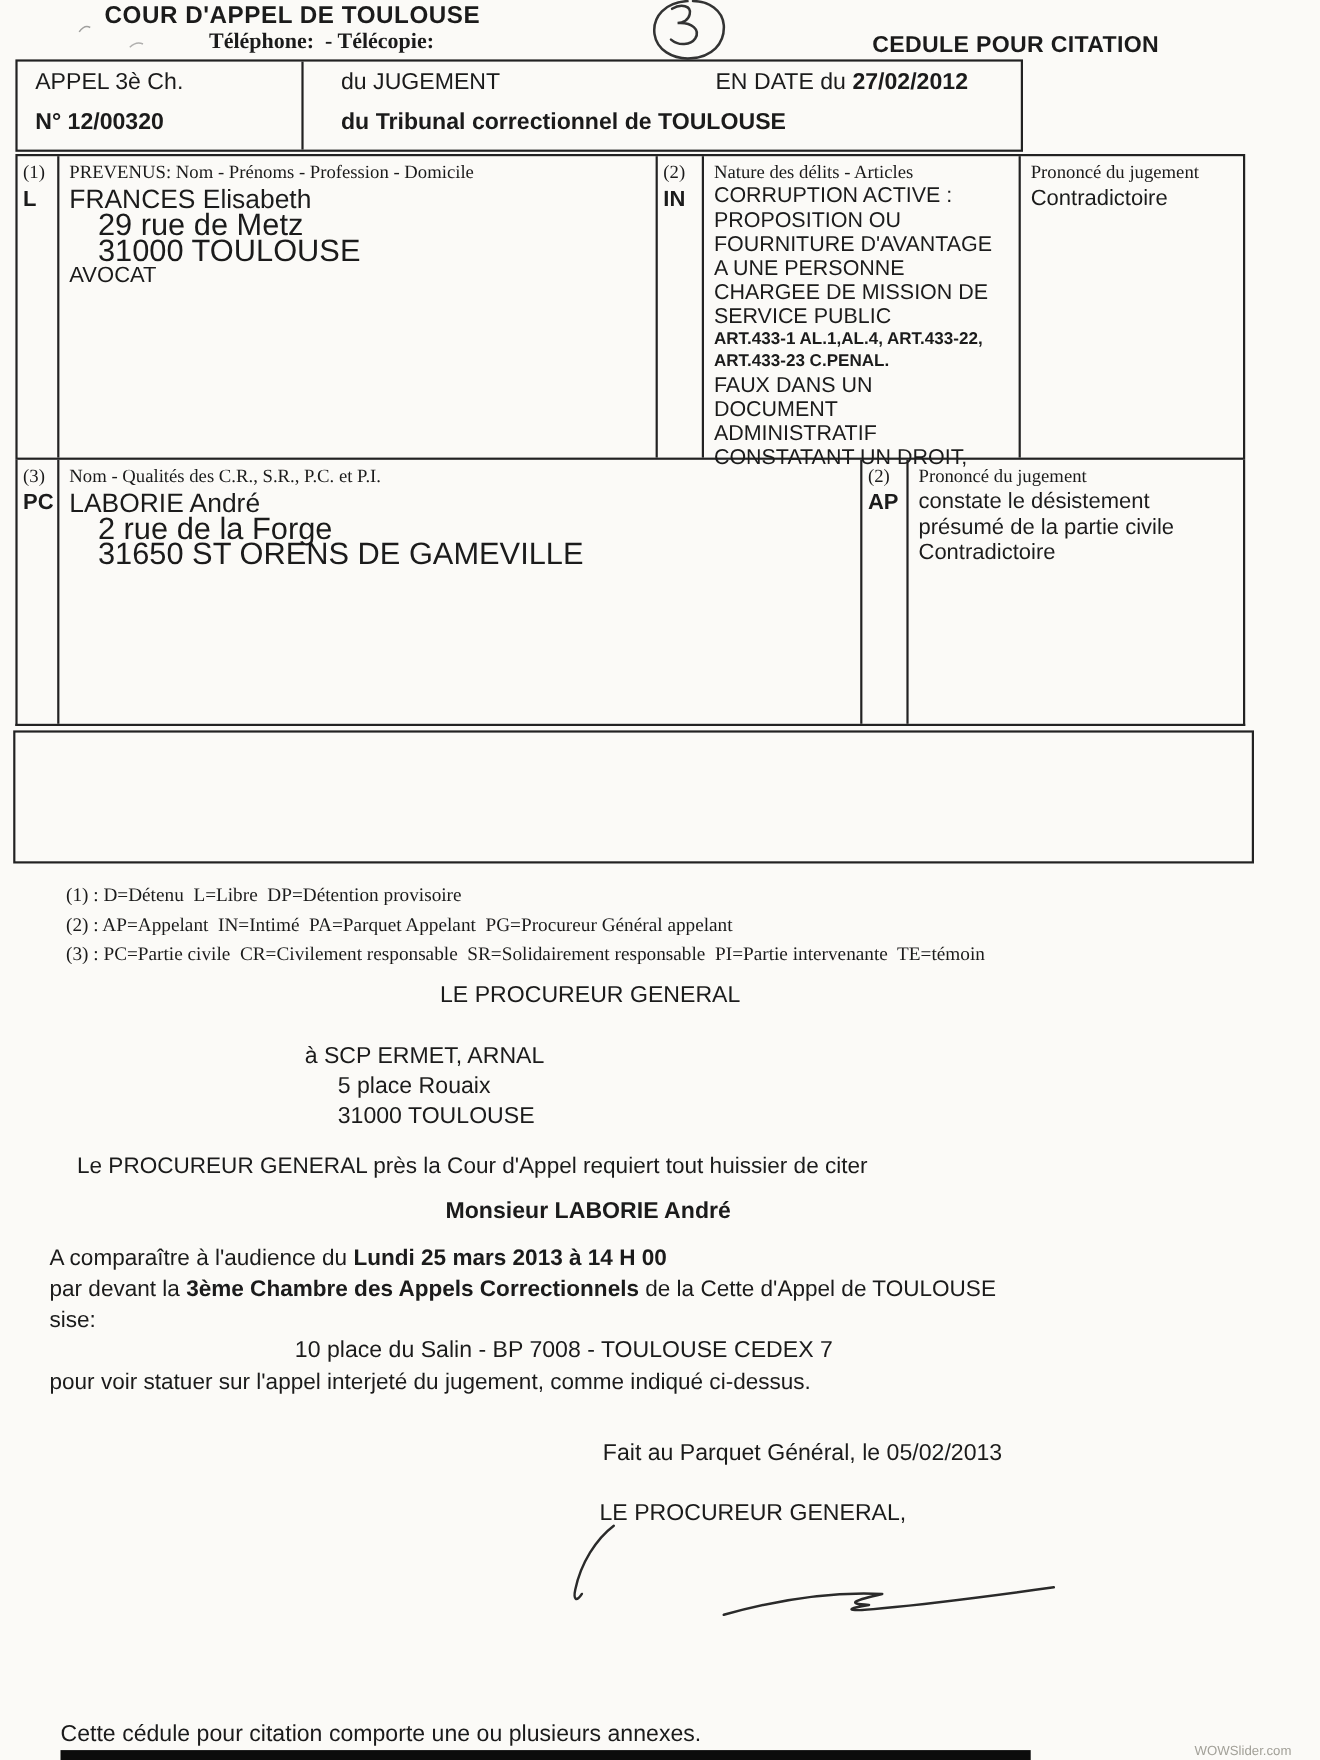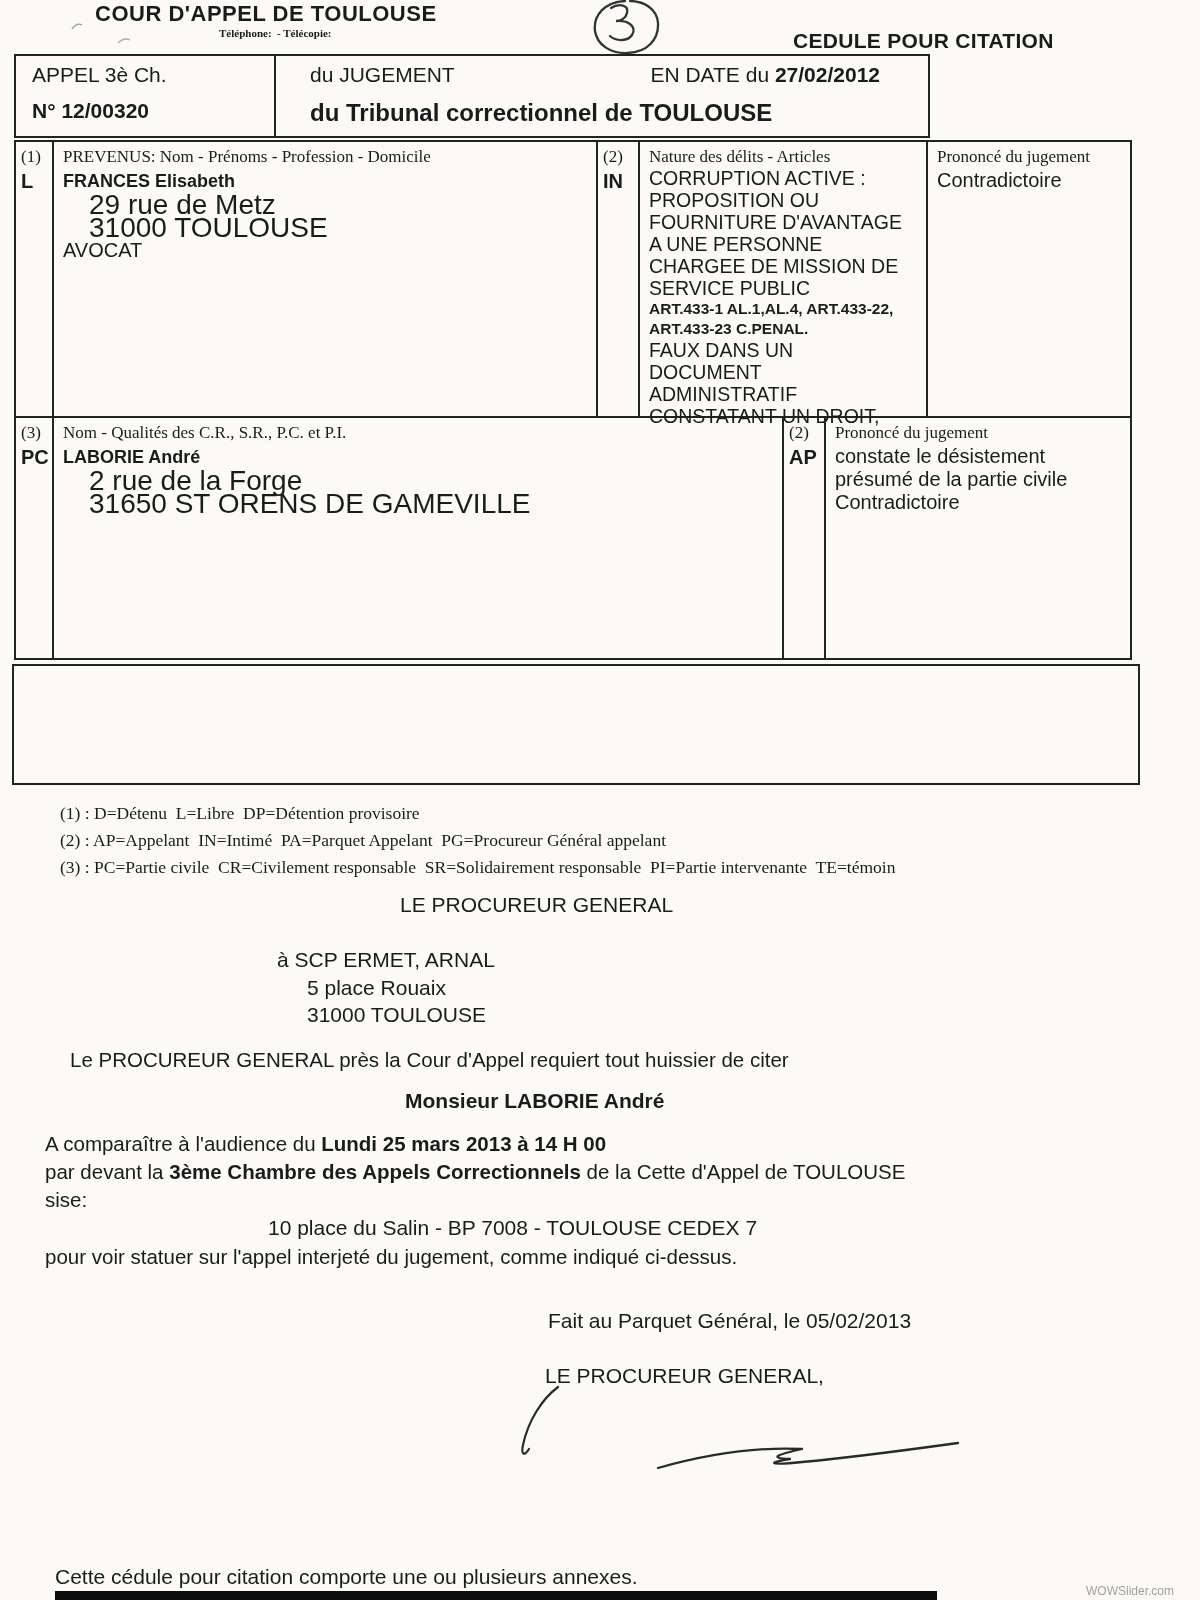--- a/index.html
+++ b/index.html
@@ -11,47 +11,47 @@
     color:#1b1b1b; overflow:hidden;
     -webkit-font-smoothing:antialiased;
   }
   .abs { position:absolute; box-sizing:border-box; }
   .serif { font-family:"Liberation Serif", serif; }
   .b { font-weight:bold; }
   .pre { white-space:pre-wrap; }
 
   
   .court-title { left:95px; top:1px; font-size:22px; font-weight:bold; letter-spacing:.5px; }
-  .phone-line { left:190px; top:27px; font-size:11px; font-weight:600;margin-left:29px; }
+  .phone-line { left:190px; top:27px; font-size:20px; font-weight:600; }
   .doc-title { left:793px; top:29px; font-size:21px; font-weight:bold; letter-spacing:.3px; }
 
   
   .case-table { left:14px; top:54px; width:916px; height:84px; border:2px solid #222; display:flex; }
   .case-left { width:242px; border-right:2px solid #222; padding:7px 0 0 16px; }
   .case-left .l1 { font-size:21px; }
   .case-left .l2 { font-size:21px; font-weight:bold; margin-top:12px; }
   .case-right { flex:1; position:relative; padding:7px 0 0 34px; }
   .case-right .l1 { font-size:21px; }
-  .case-right .l2 { font-size:24px; font-weight:bold; margin-top:12px; }
+  .case-right .l2 { font-size:21px; font-weight:bold; margin-top:12px; }
   .case-date { position:absolute; right:48px; top:7px; font-size:21px; }
 
   
   .trow { position:absolute; box-sizing:border-box; display:flex; border:2px solid #222; }
   .row1 { left:14px; top:140px; width:1118px; height:278px; }
   .row2 { left:14px; top:418px; width:1118px; height:242px; border-top:none; }
   .row3 { left:12px; top:664px; width:1128px; height:121px; border:2px solid #222; }
   .tc { box-sizing:border-box; border-right:2px solid #222; overflow:visible; }
   .tc:last-child { border-right:none; }
   .mark { width:38px; padding:5px 0 0 5px; }
   .mark2 { width:42px; padding:5px 0 0 5px; }
   .ref { font-family:"Liberation Serif", serif; font-size:17px; }
   .code { font-size:20px; font-weight:bold; margin-top:3px; }
   .cellpad { padding:5px 8px 0 9px; }
   .cell-hdr { font-family:"Liberation Serif", serif; font-size:17px; }
-  .name { font-size:18px; font-weight:bold; margin-top:3px; line-height:23px; }
+  .name { font-size:24px; font-weight:normal; margin-top:3px; line-height:23px; }
   .addr { font-size:28px; line-height:23px; padding-left:26px; }
   .plain20 { font-size:20px; line-height:23px; }
   .c-prev { width:544px; }
   .c-del { width:288px; }
   .c-jug1 { flex:1; }
   .c-nom { width:730px; }
   .c-jug2 { flex:1; }
   .del-line { font-size:19.5px; line-height:22px; }
   .del-art { font-size:15.5px; font-weight:bold; line-height:20px; }
   .verd { font-size:20px; line-height:23px; margin-top:2px; }

